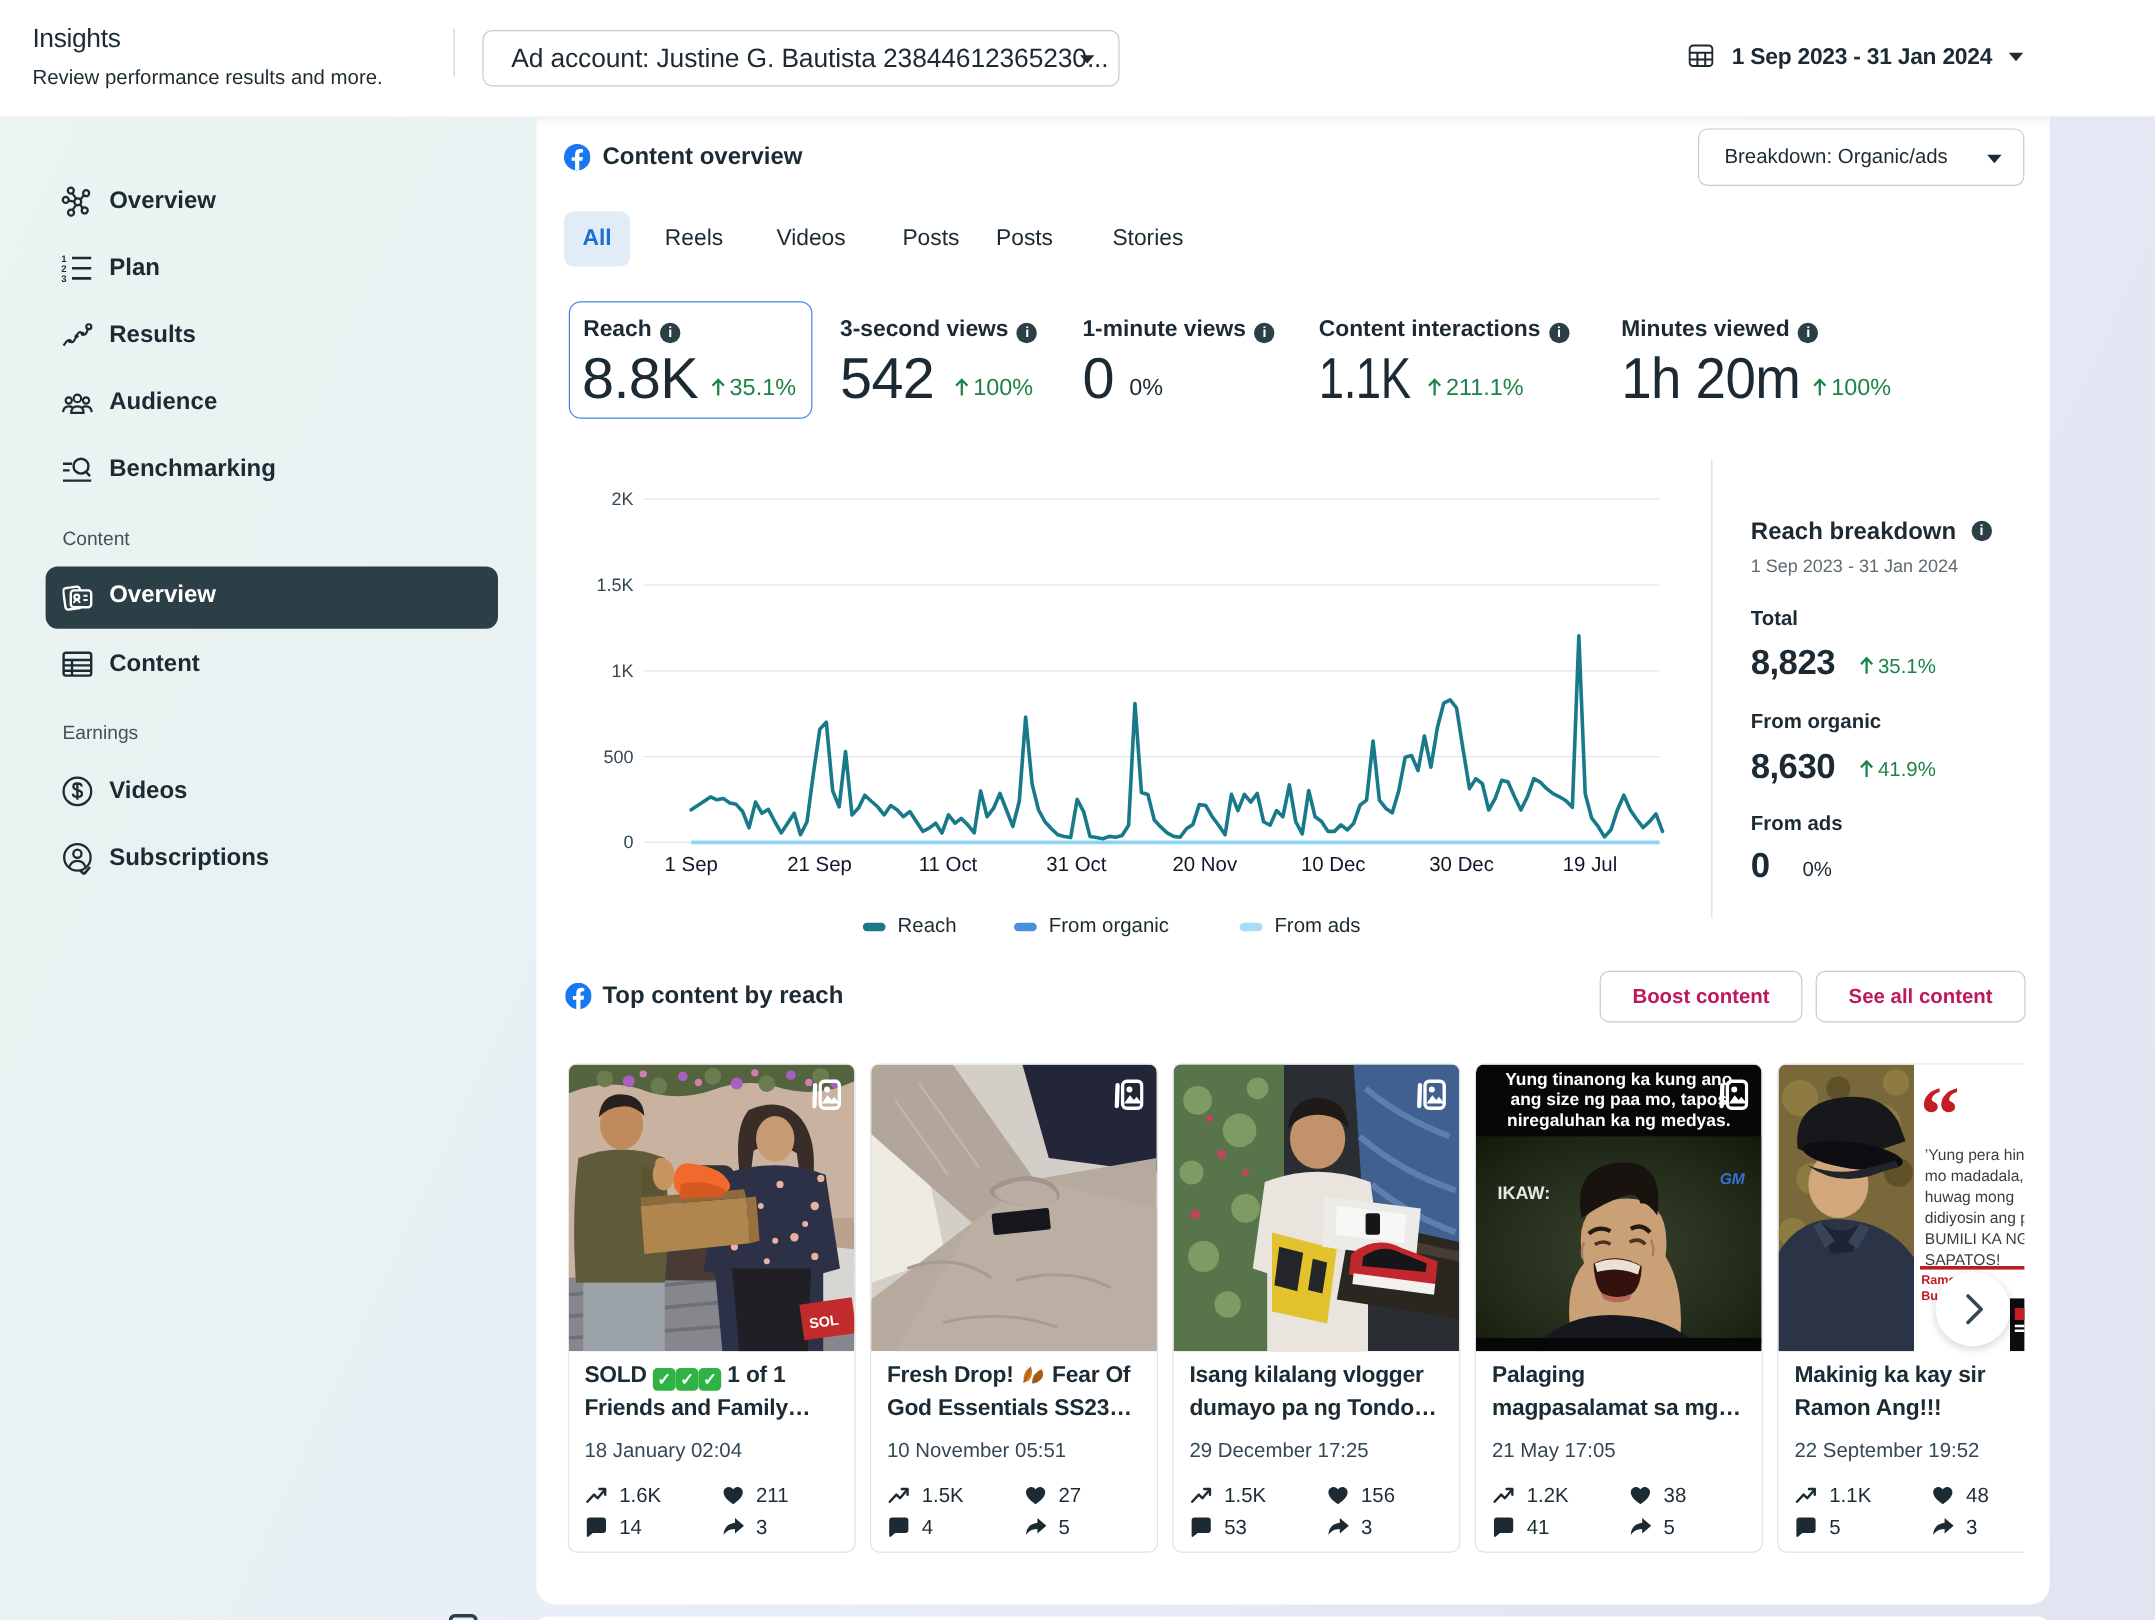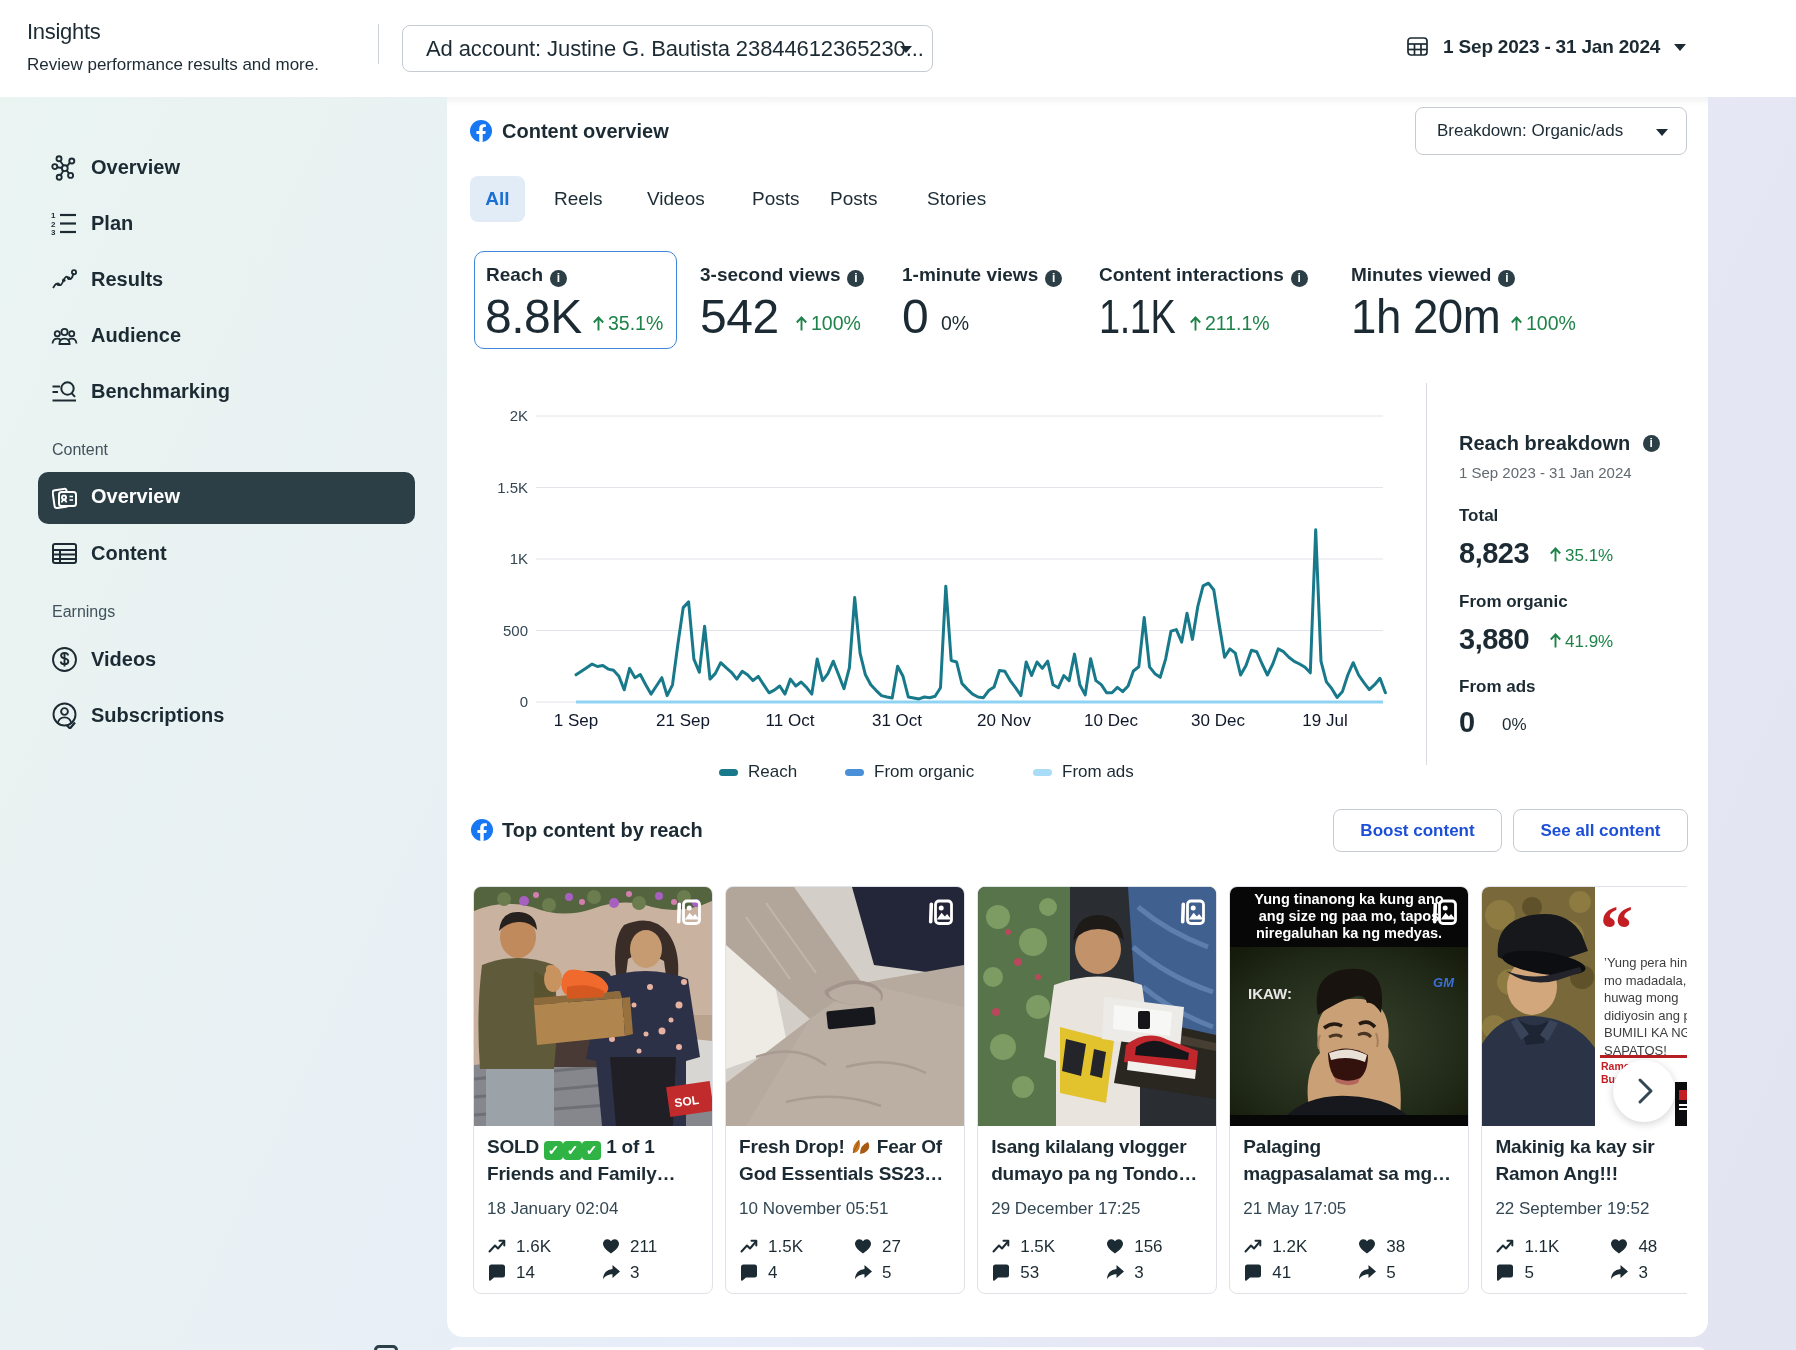--- a/index.html
+++ b/index.html
@@ -55,21 +55,21 @@
 #vdiv { position:absolute; left:1426px; top:383px; width:1px; height:382px; background:#d8dbe0; }
 
 .rb { position:absolute; left:1459px; white-space:nowrap; }
 .rb-h { font-size:20px; font-weight:700; }
 .rb-date { font-size:15px; color:#606a70; }
 .rb-lab { font-size:17px; font-weight:700; }
 .rb-num { font-size:29px; font-weight:700; letter-spacing:-0.5px; }
 .rb-pct { font-size:17px; color:#1d8348; font-weight:500; }
 .rb-pct.dark { color:#1c2b33; }
 
-.btn { position:absolute; top:809px; height:43px; border:1px solid #c6cbd2; border-radius:8px; background:#fff; font-size:17px; font-weight:700; color:#1d4ed8; text-align:center; line-height:41px; }
+.btn { position:absolute; top:809px; height:43px; border:1px solid #c6cbd2; border-radius:8px; background:#fff; font-size:17px; font-weight:700; color:#be185d; text-align:center; line-height:41px; }
 #cards { position:absolute; left:473px; top:886px; width:1214px; height:409px; overflow:hidden; }
 .card { position:absolute; top:0; width:240px; height:408px; border:1px solid #dfe2e6; border-radius:8px; background:#fff; overflow:hidden; }
 .cimg { position:absolute; left:0; top:0; width:238px; height:239px; }
 .ctitle { position:absolute; left:13px; top:246px; width:214px; font-size:19px; font-weight:700; line-height:27px; letter-spacing:-0.2px; }
 .cdate { position:absolute; left:13px; top:312px; font-size:17px; color:#344854; }
 .cstat { position:absolute; font-size:17px; color:#1c2b33; }
 .cstat svg { vertical-align:-4px; margin-right:9px; }
 .badge { position:absolute; right:11px; top:11px; }
 .chk { display:inline-block; width:19px; height:19px; background:#2fb344; border-radius:4px; color:#fff; font-size:14px; font-weight:700; text-align:center; line-height:19px; vertical-align:-2px; }
 #nextbtn { position:absolute; left:1613px; top:1060px; width:62px; height:62px; border-radius:50%; background:#fff; box-shadow:0 2px 8px rgba(0,0,0,0.18); }
@@ -279,21 +279,21 @@
 <div id="vdiv"></div>
 
 <div class="rb rb-h" style="top:432px;">Reach breakdown <i class="info" style="vertical-align:3px;">i</i></div>
 <div class="rb rb-date" style="top:464px;">1 Sep 2023 - 31 Jan 2024</div>
 <div class="rb rb-lab" style="top:506px;">Total</div>
 <div class="rb rb-num" style="top:537px;">8,823</div>
 <div class="rb rb-pct" style="left:1549px; top:546px;"><svg width="13" height="17" viewBox="0 0 13 17" style="vertical-align:-2px; margin-right:3px;">
       <path d="M6.5 15.5 V3 M1.8 7.5 L6.5 2.5 11.2 7.5" stroke="#1d8348" stroke-width="1.9" fill="none"></path>
     </svg>35.1%</div>
 <div class="rb rb-lab" style="top:592px;">From organic</div>
-<div class="rb rb-num" style="top:623px;">3,880</div>
+<div class="rb rb-num" style="top:623px;">8,630</div>
 <div class="rb rb-pct" style="left:1549px; top:632px;"><svg width="13" height="17" viewBox="0 0 13 17" style="vertical-align:-2px; margin-right:3px;">
       <path d="M6.5 15.5 V3 M1.8 7.5 L6.5 2.5 11.2 7.5" stroke="#1d8348" stroke-width="1.9" fill="none"></path>
     </svg>41.9%</div>
 <div class="rb rb-lab" style="top:677px;">From ads</div>
 <div class="rb rb-num" style="top:706px;">0</div>
 <div class="rb rb-pct dark" style="left:1502px; top:715px;">0%</div>
 
 <svg class="fbcirc" style="left:471px; top:819px;" viewBox="0 0 36 36">
     <circle cx="18" cy="18" r="18" fill="#1877f2"></circle>
     <path d="M25 23l.8-5.2h-5V14.4c0-1.4.7-2.8 2.9-2.8h2.3V7.2S24 6.8 22 6.8c-4.2 0-6.9 2.5-6.9 7.1v4H10.5V23h4.6v12.7a18 18 0 005.7 0V23z" fill="#fff"></path>

